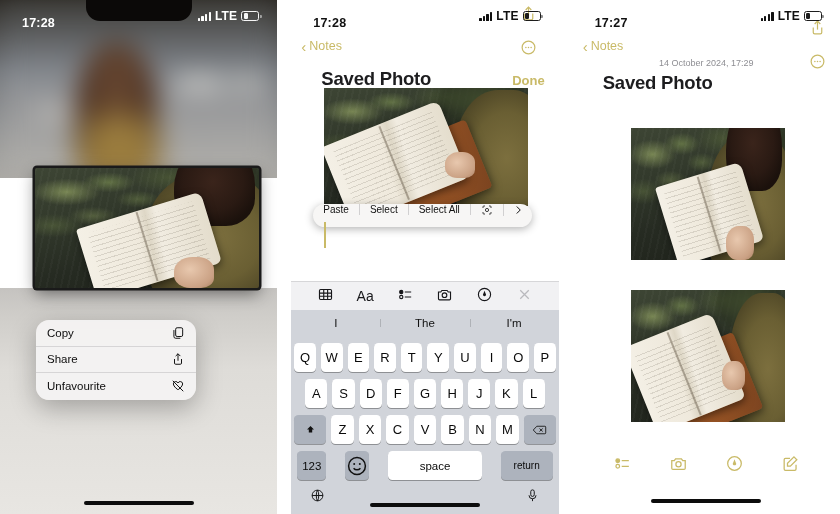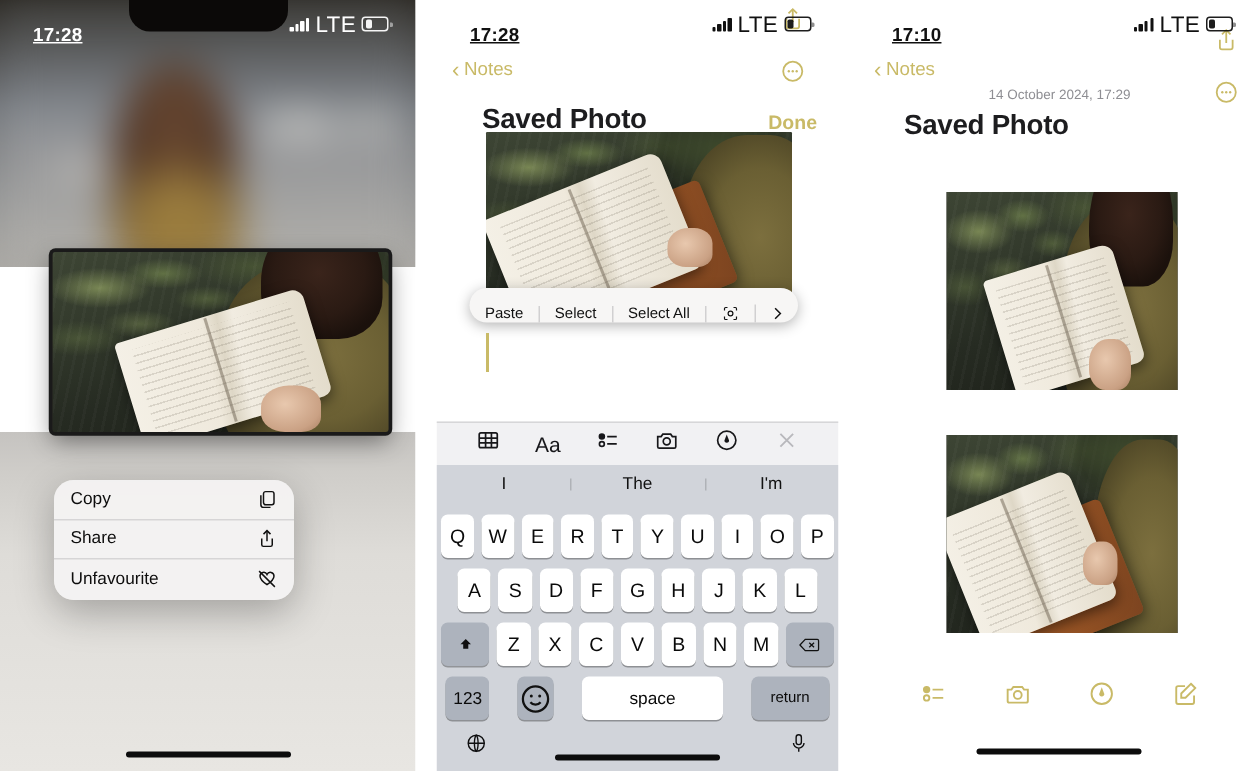--- a/index.html
+++ b/index.html
@@ -17,29 +17,29 @@
   .p3 { width: 268px; }
 
   
   .statusbar {
     position: relative; height: 30px; width: 100%;
     display: flex; align-items: center; justify-content: space-between;
     padding: 0 18px 0 22px; font-size: 12.5px; font-weight: bold;
   }
   .statusbar.light { color: #ffffff; }
   .statusbar.dark { color: #111111; }
-  .sb-time { letter-spacing: .2px; margin-top: 16px; text-decoration: underline; }
+  .sb-time { letter-spacing: .2px; margin-top: 16px; }
   .sb-right { display: flex; align-items: center; gap: 4px; margin-top: 2px; }
   .bars { display: flex; align-items: flex-end; gap: 1.2px; height: 9px; }
   .bars i { width: 2.4px; background: currentColor; border-radius: .6px; display: block; }
   .bars i:nth-child(1){ height: 3px; }
   .bars i:nth-child(2){ height: 5px; }
   .bars i:nth-child(3){ height: 7px; }
   .bars i:nth-child(4){ height: 9px; }
-  .lte { font-size: 15px; font-weight: normal; letter-spacing: .2px; }
+  .lte { font-size: 12px; font-weight: bold; letter-spacing: .2px; }
   .batt { width: 18px; height: 9.5px; border: 1.3px solid currentColor; border-radius: 2.6px;
           position: relative; opacity: .95; }
   .batt::after { content:""; position:absolute; right:-3.2px; top: 2.6px; width: 1.8px; height: 3.4px;
           background: currentColor; border-radius: 0 1px 1px 0; opacity:.5; }
   .batt i { position:absolute; left:1.2px; top:1.2px; bottom:1.2px; width: 26%; background: currentColor; border-radius: 1.2px; display:block; }
   .notch { position: absolute; top: 0; left: 50%; transform: translateX(-50%);
            width: 106px; height: 21px; background: #0b0908; border-radius: 0 0 14px 14px; }
 
   
   .photo { position: relative; overflow: hidden; background: #2a2b23; }
@@ -132,21 +132,21 @@
   .navright { display:flex; align-items:center; gap: 13px; color:#c9ba67;flex-direction:column; }
   .navright svg { width: 17px; height: 17px; }
   .done { font-size: 13px; font-weight: bold; color:#c9ba67; }
   .notetitle { font-size: 18.5px; font-weight: bold; color:#1d1d1f; letter-spacing:-.2px; }
   .notedate { font-size: 9px; color:#8e8e93; text-align:center; }
 
   
   .p2-body { position:absolute; left:0; right:0; top:0; bottom:0; background:#fff; }
   .p2-title { margin: 10px 0 0 30px; }
   .p2-photo { position:absolute; left:33px; top:88px; width:204px; height:118px; overflow:hidden; border-radius:1px; }
-  .p2-editmenu { position:absolute; left:22px; top:192px; height:23px; display:flex; align-items:flex-end;
+  .p2-editmenu { position:absolute; left:22px; top:204px; height:23px; display:flex; align-items:flex-start;
                  background:#f7f6f5; border-radius:11.5px; box-shadow:0 2px 9px rgba(0,0,0,.3);
                  font-size:10px; color:#111; overflow:hidden; }
   .p2-editmenu .em { display:flex; align-items:center; padding: 0 10px; border-right:.5px solid rgba(60,60,67,.2); white-space:nowrap; }
   .p2-editmenu .em:last-child { border-right:none; padding: 0 8px; }
   .p2-editmenu .em svg { width:12px; height:12px; }
   .p2-caret { position:absolute; left:33px; top:222px; width:2px; height:26px; background:#c9ba67; }
   .kbd-toolbar { position:absolute; left:0; right:0; top:281px; height:29px; background:#f1f1f3;
                  display:flex; align-items:center; justify-content:space-around; padding: 0 14px;
                  border-top:.5px solid #d6d6d8; }
   .kbd-toolbar svg { width:17px; height:17px; color:#17171a; }
@@ -464,21 +464,21 @@
 
       <div class="p2-home"></div>
     </div>
   </div>
 
   <div class="gap"></div>
 
   <div class="panel p3">
     <div class="p3-body">
       <div class="statusbar dark">
-        <div class="sb-time">17:10</div>
+        <div class="sb-time">17:27</div>
         <div class="sb-right">
           <div class="bars">
               <i></i>
               <i></i>
               <i></i>
               <i></i>
             </div>
           <div class="lte">LTE</div>
           <div class="batt">
               <i></i>

